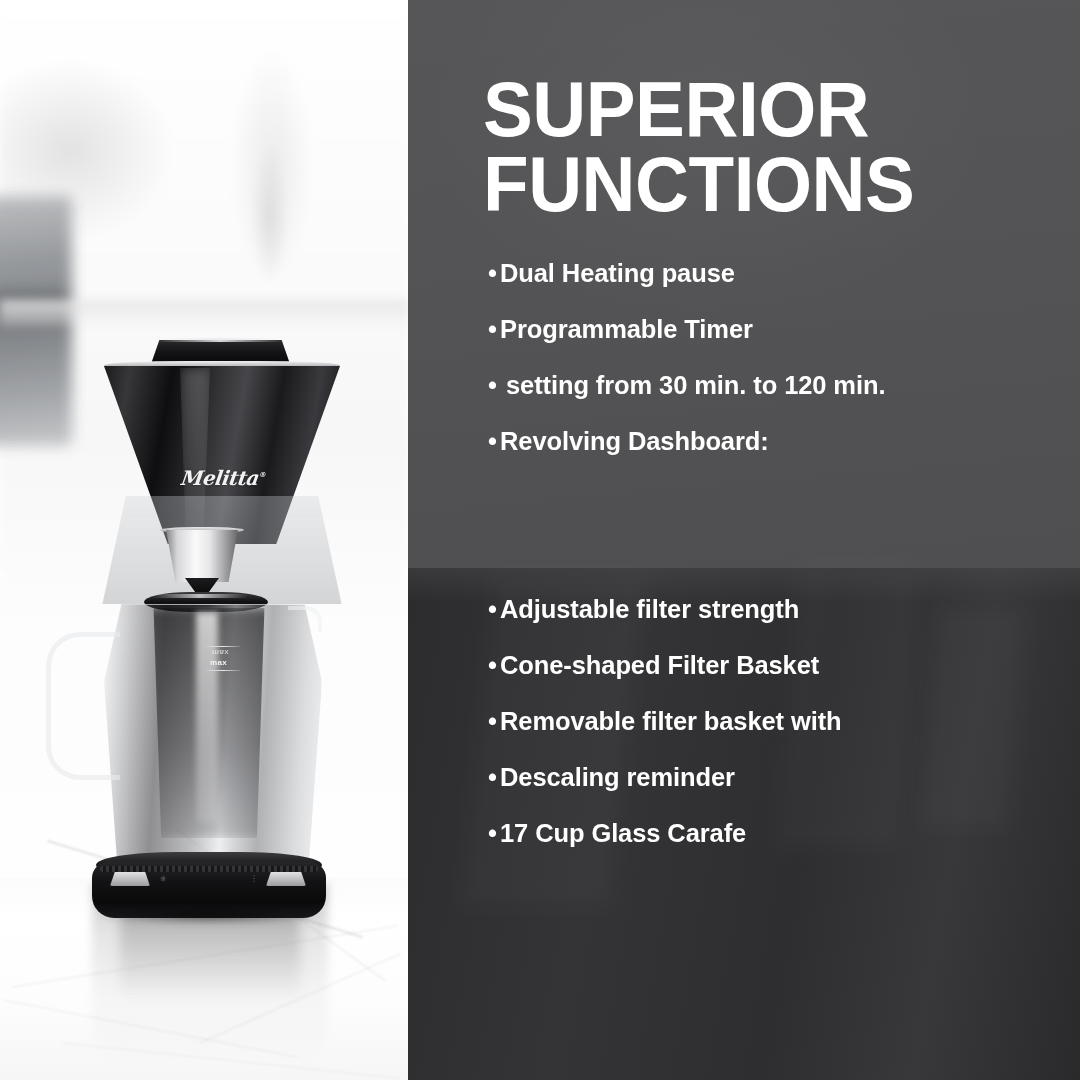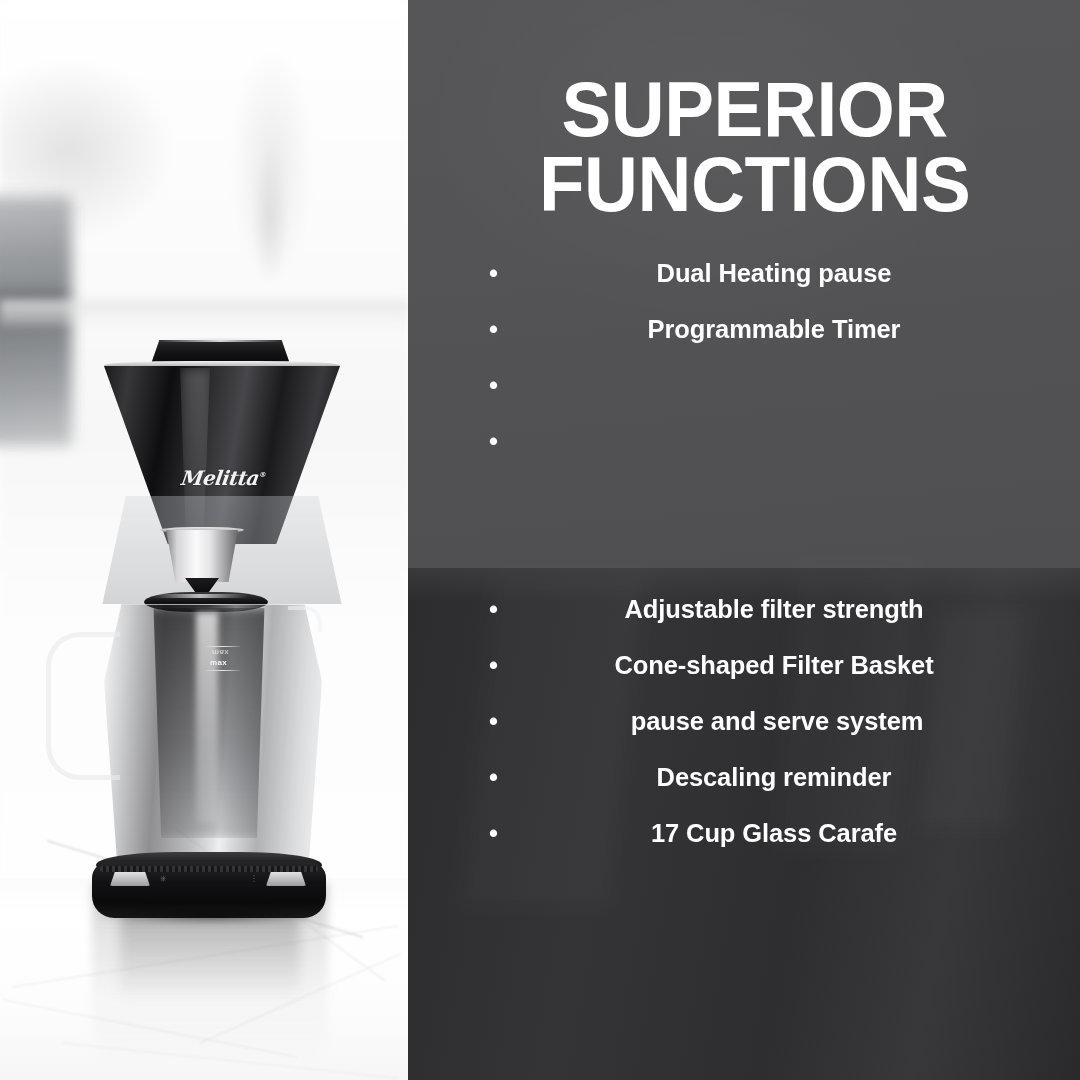--- a/index.html
+++ b/index.html
@@ -223,21 +223,20 @@
   .base-shadow {
     position:absolute; left:96px; top:908px; width:226px; height:16px;
     background:radial-gradient(ellipse at center,rgba(0,0,0,.55),rgba(0,0,0,0) 72%);
     filter:blur(3px);
   }
 
   
   .content-panel {
     position:absolute; left:408px; top:0; width:672px; height:1080px;
     background:#ec4899;
-    text-align:center;
   }
   .panel-upper {
     position:absolute; left:0; top:0; width:672px; height:568px;
     background:
       radial-gradient(ellipse 420px 300px at 300px 120px, rgba(255,255,255,.035), rgba(255,255,255,0) 70%),
       linear-gradient(175deg,#565658 0%,#545456 40%,#4f4f51 100%);
   }
   .panel-lower {
     position:absolute; left:0; top:568px; width:672px; height:512px;
     background:
@@ -356,26 +355,28 @@
         <div class="bullet">
           <span class="dot">•</span>
           <span class="txt">
             <span>Programmable Timer</span>
           </span>
         </div>
 
         <div class="bullet">
           <span class="dot">•</span>
           <span class="txt">
-          </span>
-        </div>
-
-        <div class="bullet">
-          <span class="dot">•</span>
-          <span class="txt">
+            <span class="l2">setting from 30 min. to 120 min.</span>
+          </span>
+        </div>
+
+        <div class="bullet">
+          <span class="dot">•</span>
+          <span class="txt">
+            <span>Revolving Dashboard:</span>
           </span>
         </div>
 
       </div>
     </div>
 
     <div class="panel-lower">
       <div class="lower-streak ls1"></div>
       <div class="lower-streak ls2"></div>
       <div class="lower-streak ls3"></div>
@@ -392,21 +393,21 @@
         <div class="bullet">
           <span class="dot">•</span>
           <span class="txt">
             <span>Cone-shaped Filter Basket</span>
           </span>
         </div>
 
         <div class="bullet">
           <span class="dot">•</span>
           <span class="txt">
-            <span class="l2">pause and serve system</span>
+            <span>Removable filter basket with</span>
           </span>
         </div>
 
         <div class="bullet">
           <span class="dot">•</span>
           <span class="txt">
             <span>Descaling reminder</span>
           </span>
         </div>
 

